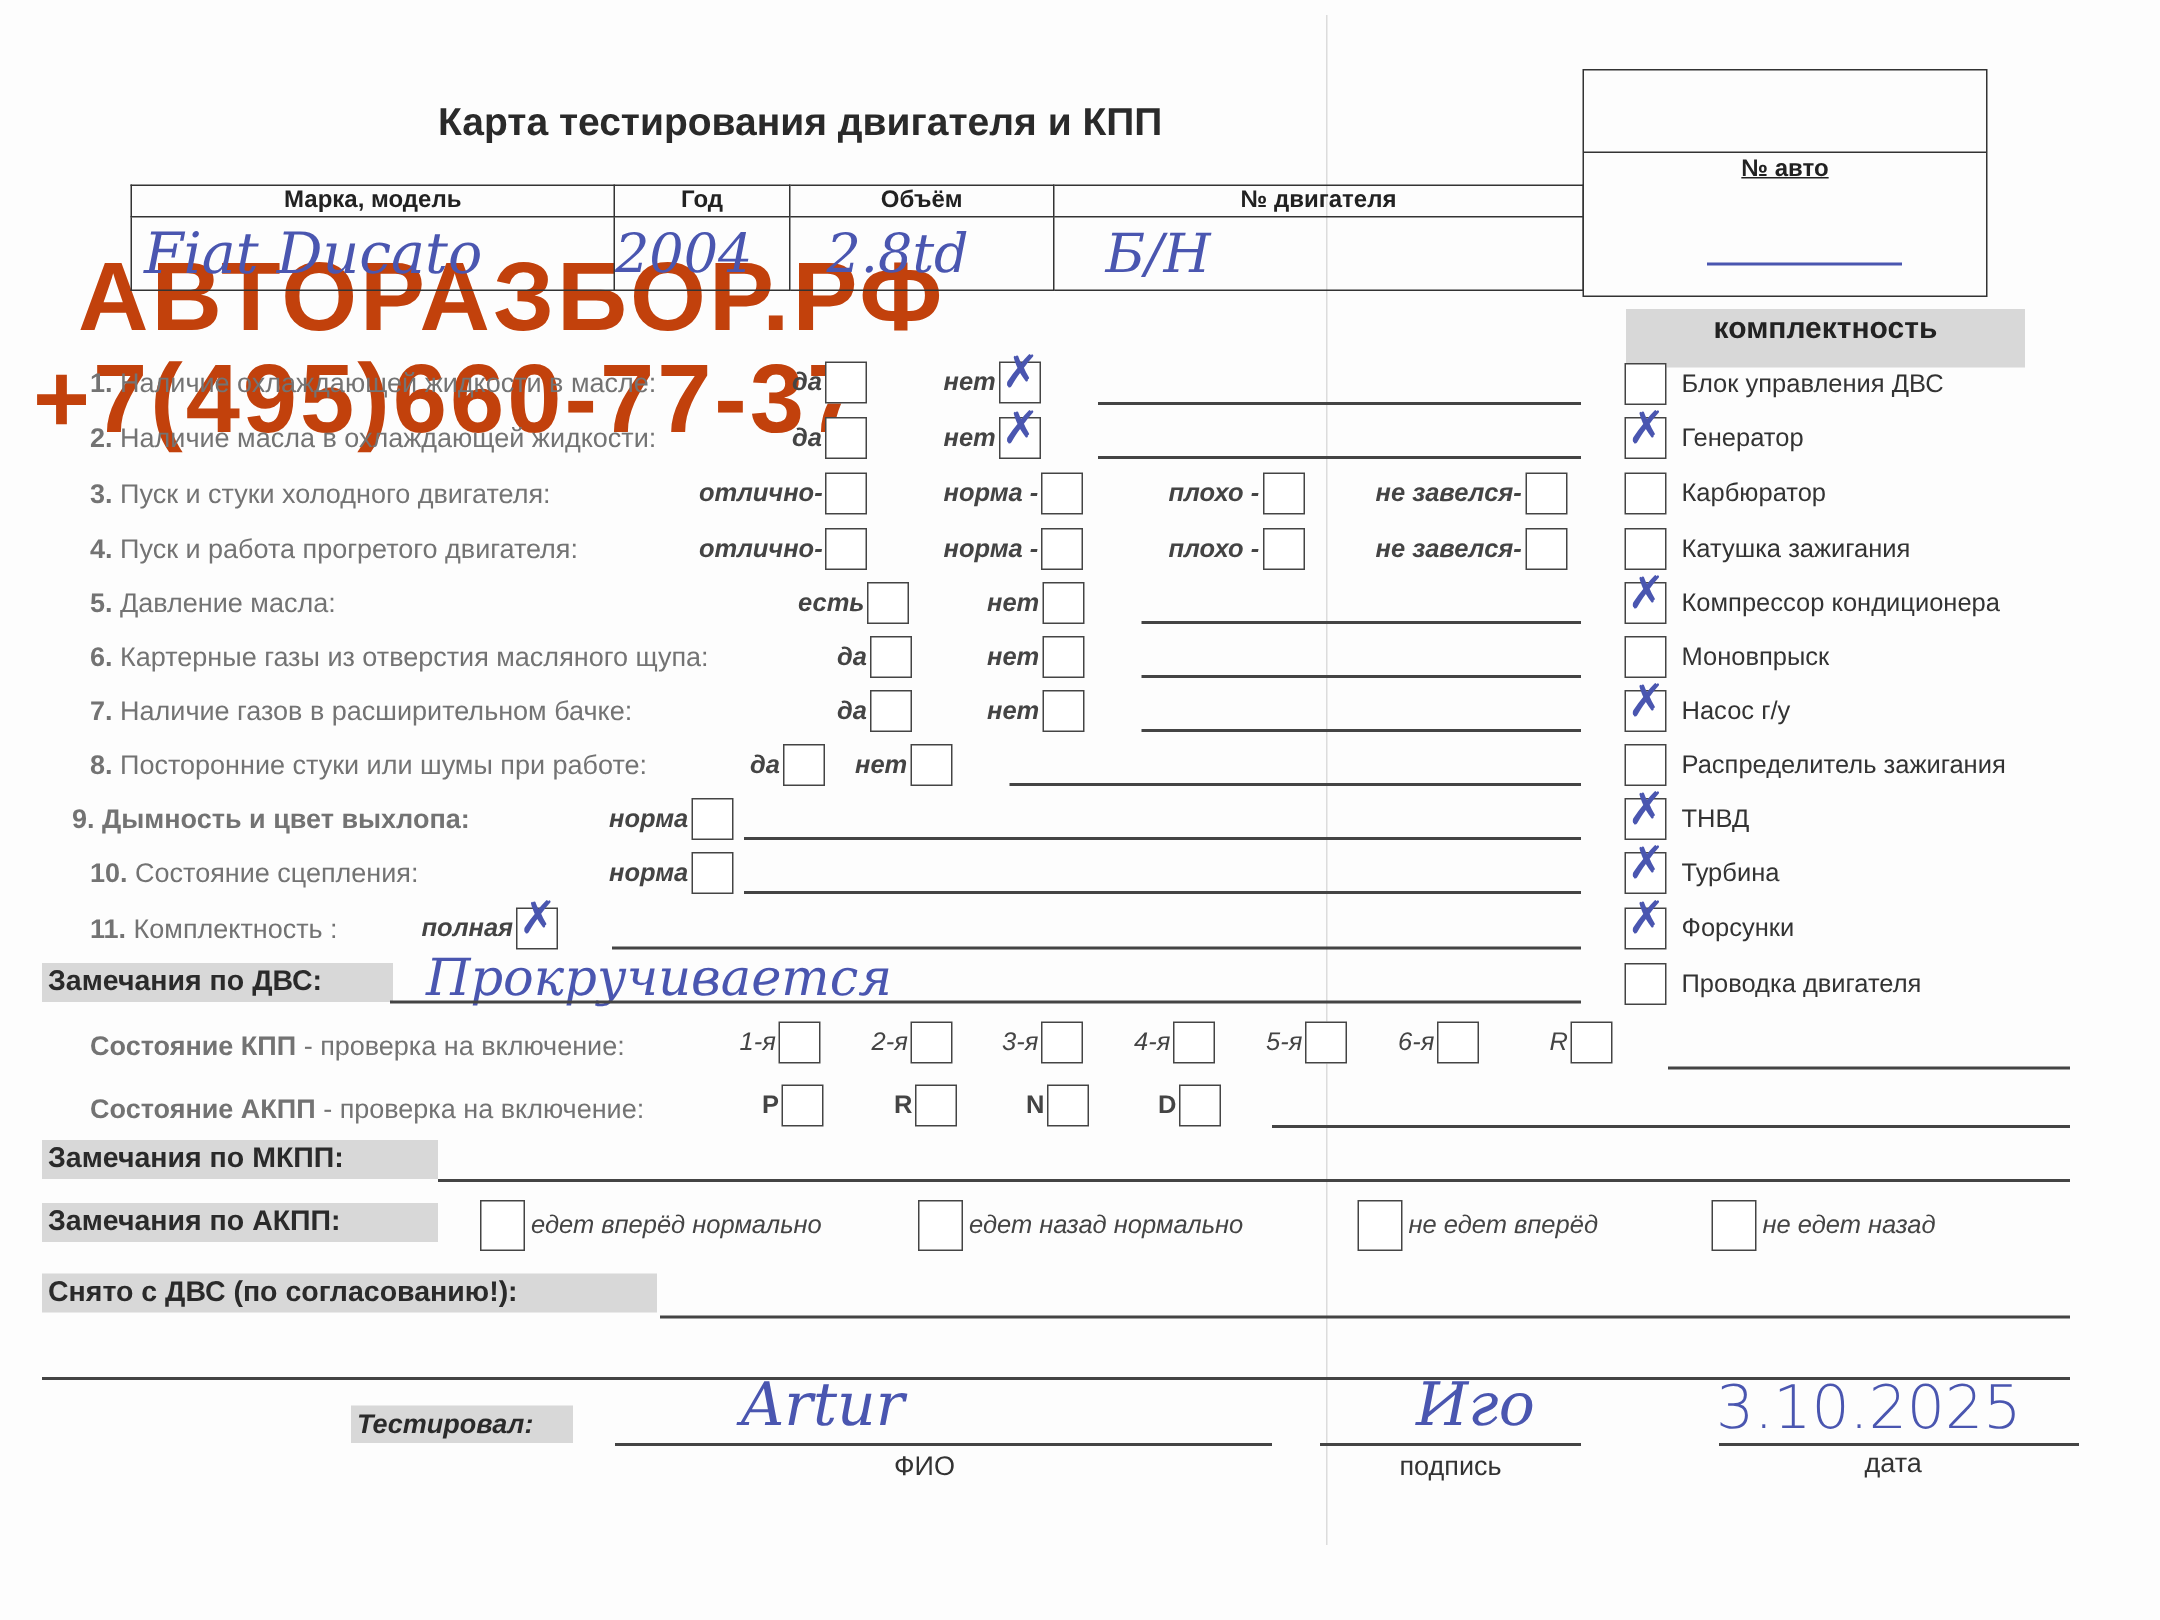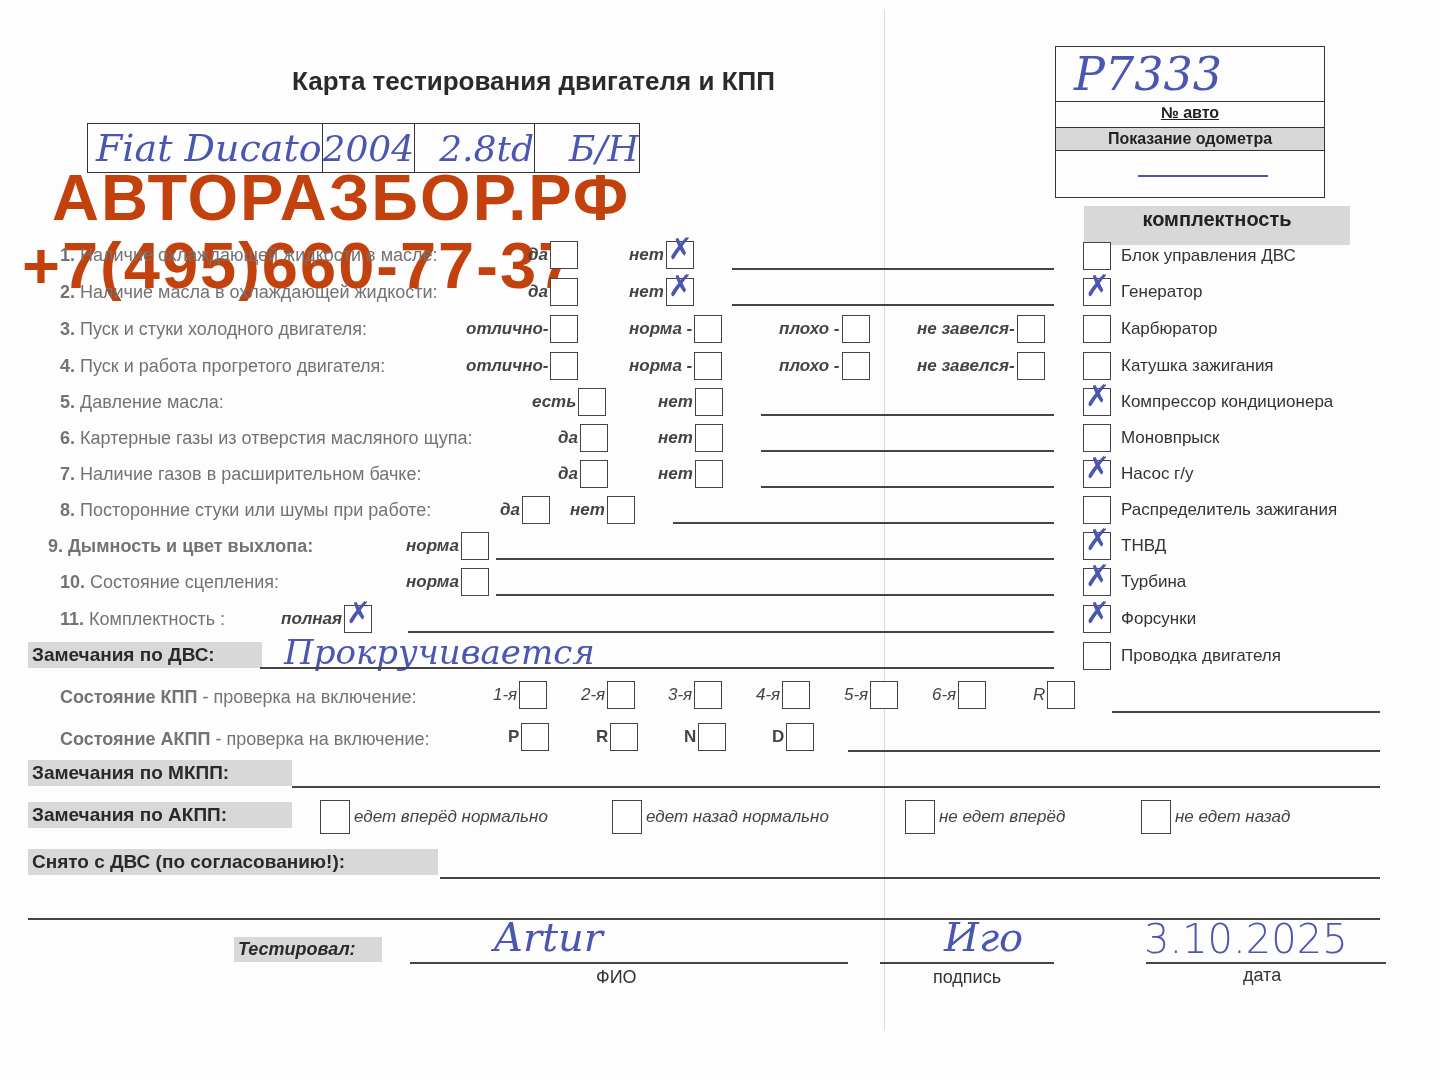--- a/index.html
+++ b/index.html
@@ -25,28 +25,32 @@
 </head>
 <body>
 
 <div class="fold"></div>
 <div class="wm" style="left:52px;top:160px;">АВТОРАЗБОР.РФ</div>
 <div class="wm" style="left:22px;top:228px;">+7(495)660-77-37</div>
 
 <div class="abs title">Карта тестирования двигателя  и КПП</div>
 
 <div class="abs" style="left:1055px;top:46px;width:268px;height:150px;border:1.5px solid #333;">
-  <div class="hw" style="position:absolute;left:18px;top:0px;font-size:46px;">P7333</div>
   <div style="position:absolute;left:0;top:54px;width:100%;border-top:1.5px solid #333;text-align:center;font-weight:bold;font-size:16px;padding-top:2px;text-decoration:underline;">№ авто</div>
-  <div class="grey" style="position:absolute;left:0;top:80px;width:100%;border-top:1.5px solid #333;border-bottom:1.5px solid #333;text-align:center;font-weight:bold;font-size:16px;height:22px;line-height:22px;">Показание одометра</div>
   <div class="line" style="left:82px;top:128px;width:130px;background:#4a56b0;"></div>
 </div>
 
 <table class="hdr">
   <tbody>
+      <tr>
+    <td style="width:321px;">Марка, модель</td>
+    <td style="width:116px;">Год</td>
+    <td style="width:175px;">Объём</td>
+    <td style="width:352px;">№ двигателя</td>
+  </tr>
   <tr class="v">
     <td><span class="hw" style="font-size:38px;padding-left:8px;">Fiat Ducato</span></td>
     <td><span class="hw" style="font-size:36px;">2004</span></td>
     <td><span class="hw" style="font-size:36px;padding-left:24px;">2.8td</span></td>
     <td><span class="hw" style="font-size:36px;padding-left:34px;">Б/Н</span></td>
   </tr>
 </tbody>
   </table>
 
 <div class="row" style="left:60px;top:245px;"><b>1.</b> <span>Наличие охлаждающей жидкости в масле:</span></div>

